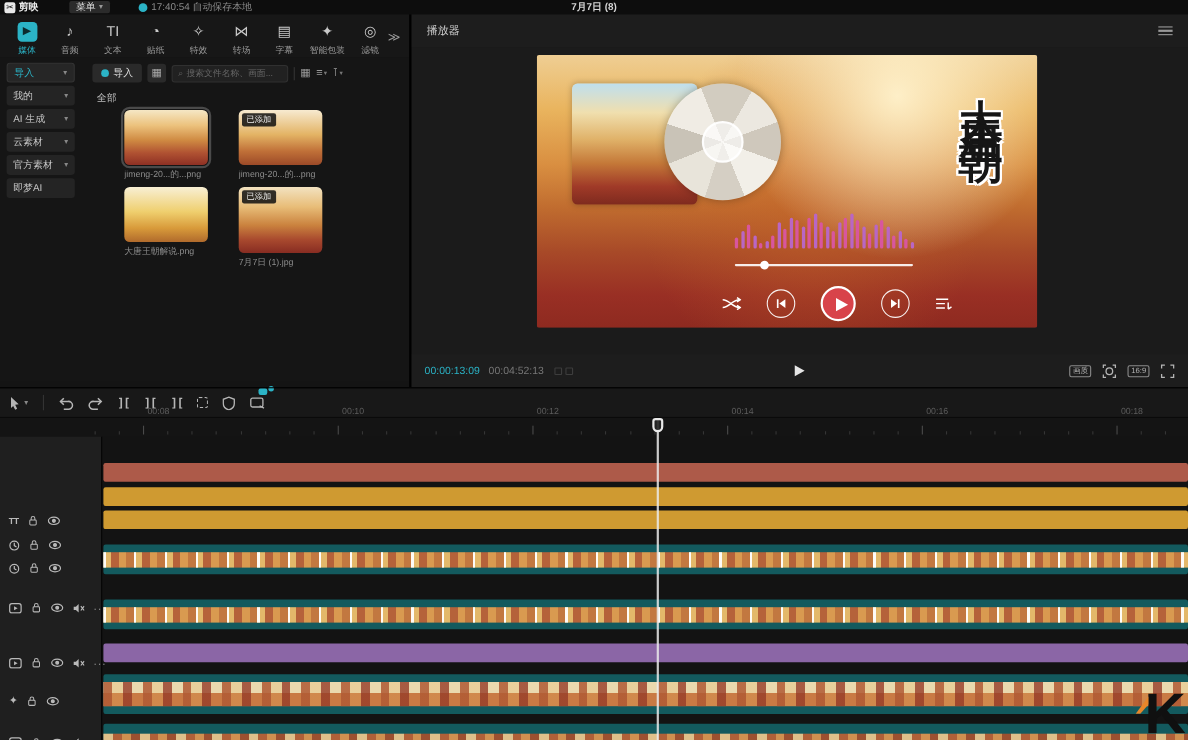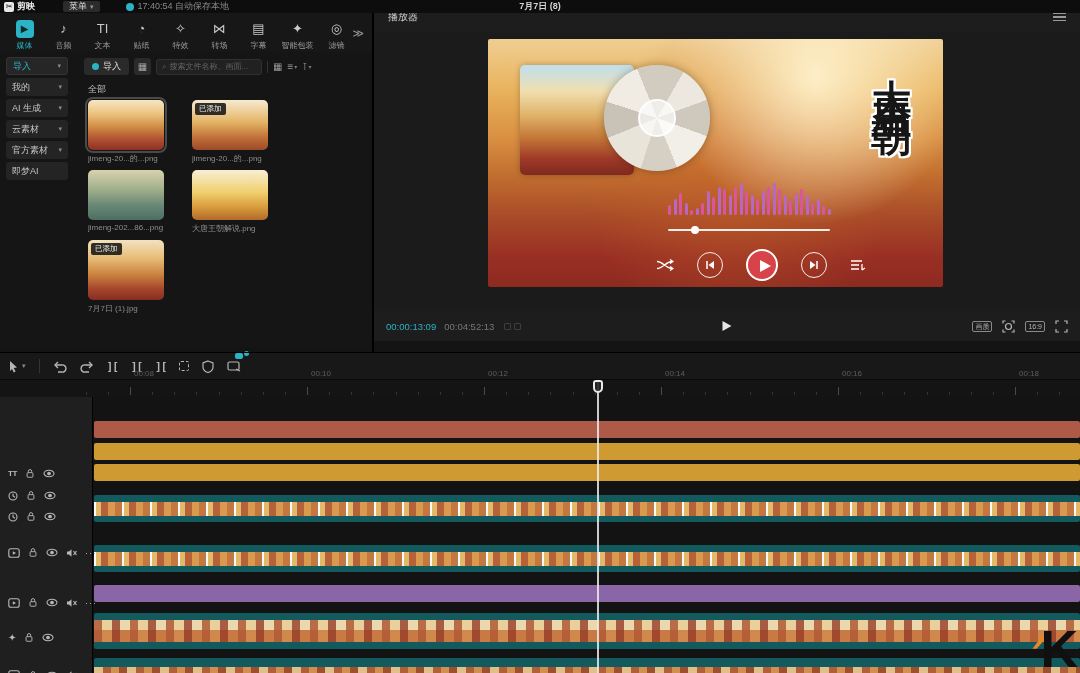--- a/index.html
+++ b/index.html
@@ -43,40 +43,40 @@
   .grid-btn { width:17px; height:17px; background:#2a2a2a; border-radius:3px; color:#aaa; font-size:10px; display:flex; align-items:center; justify-content:center; }
   .search-box { width:106px; height:16px; background:#212121; border:1px solid #303030; border-radius:3px; display:flex; align-items:center; padding:0 5px; gap:3px; }
   .search-box input { background:transparent; border:none; outline:none; color:#bbb; font-size:8px; width:100%; font-family:inherit; }
   .search-box input::placeholder { color:#666; }
   .mag { color:#666; font-size:8px; }
   .tb-sep { width:1px; height:12px; background:#333; }
   .tb-icon { color:#9a9a9a; font-size:10px; display:flex; align-items:center; gap:1px; }
   .tb-icon .chev { font-size:6px; color:#777; }
   .section-label { font-size:9px; color:#bdbdbd; margin:8px 0 4px 12px; }
   .media-grid { display:grid; grid-template-columns:78px 78px; column-gap:26px; row-gap:6px; padding-left:12px; }
-  .m-item { width:78px; }
+  .m-item { width:78px;margin-left:25px; }
   .thumb { position:relative; width:76px; height:50px; border-radius:5px; overflow:hidden; cursor:pointer; }
   .m-item.row3 .thumb { height:60px; }
   .m-item.selected .thumb { outline:2px solid #4a4a4a; outline-offset:1px; }
   .thumb-g1 { background:linear-gradient(180deg,#f5e7c5 0%,#ecc27d 28%,#cf8a42 55%,#b05232 78%,#8e3024 100%); }
   .thumb-g2 { background:linear-gradient(180deg,#f7ead0 0%,#e3b364 45%,#c07038 75%,#9c4a28 100%); }
   .thumb-g3 { background:linear-gradient(180deg,#d9d2ae 0%,#9fae8a 40%,#6a8876 70%,#4c6e62 100%); }
   .thumb-g4 { background:linear-gradient(180deg,#f8efd4 0%,#efcf6e 45%,#d89a3a 75%,#b06a2c 100%); }
   .thumb-g5 { background:linear-gradient(180deg,#f2e2c0 0%,#e8bd78 30%,#ca823e 58%,#a8492e 80%,#872c22 100%); }
   .thumb-g6 { background:linear-gradient(180deg,#f2e2c0 0%,#e8bd78 30%,#ca823e 58%,#a8492e 80%,#872c22 100%); }
   .added-badge { position:absolute; left:3px; top:3px; background:rgba(15,15,15,.85); color:#eee; font-size:7.5px; padding:1px 4px; border-radius:2px; }
   .disc-shadow { position:absolute; right:-14px; top:50%; transform:translateY(-50%); width:40px; height:40px; border-radius:50%; background:#121212; }
   .m-name { font-size:8px; color:#8d8d8d; margin-top:3px; white-space:nowrap; overflow:hidden; }
 
   
   .v-div { position:absolute; left:372px; top:13px; width:2px; height:339px; background:#000; z-index:10; }
   .h-div { position:absolute; left:0; top:352px; width:1080px; height:1px; background:#000; z-index:10; }
 
   
-  .player { position:absolute; left:374px; top:2px; width:706px; height:339px; background:#1b1b1b; }
+  .player { position:absolute; left:374px; top:13px; width:706px; height:339px; background:#1b1b1b; }
   .p-header { height:30px; display:flex; align-items:center; justify-content:space-between; padding:0 14px; background:#1d1d1d; }
   .p-title { font-size:10px; color:#cfcfcf; }
   .burger { width:13px; display:flex; flex-direction:column; gap:2px; }
   .burger i { height:1.5px; background:#9a9a9a; display:block; }
   .preview { position:absolute; left:114px; top:37px; width:455px; height:248px; border-radius:2px; overflow:hidden;
     background:
       radial-gradient(circle at 72% 15%, rgba(255,242,205,.95), rgba(255,242,205,0) 38%),
       radial-gradient(circle at 55% 55%, rgba(196,100,40,.55), rgba(196,100,40,0) 55%),
       linear-gradient(180deg,#efce93 0%,#e9b45e 20%,#d98f41 40%,#c06c2f 56%,#a84a28 72%,#992f24 88%,#8e2a20 100%); }
   .p-photo { position:absolute; left:32px; top:26px; width:114px; height:110px; border-radius:5px;
@@ -263,24 +263,20 @@
       <div class="media-grid" id="media-grid">
           <div class="m-item selected">
             <div class="thumb thumb-g1"></div>
             <div class="m-name">jimeng-20...的...png</div>
           </div>
           <div class="m-item">
             <div class="thumb thumb-g2">
               <span class="added-badge">已添加</span>
             </div>
             <div class="m-name">jimeng-20...的...png</div>
-          </div>
-          <div class="m-item">
-            <div class="thumb thumb-g3"></div>
-            <div class="m-name">jimeng-202...86...png</div>
           </div>
           <div class="m-item">
             <div class="thumb thumb-g4"></div>
             <div class="m-name">大唐王朝解说.png</div>
           </div>
           <div class="m-item row3">
             <div class="thumb thumb-g5">
               <span class="added-badge">已添加</span>
             </div>
             <div class="m-name">7月7日 (1).jpg</div>

